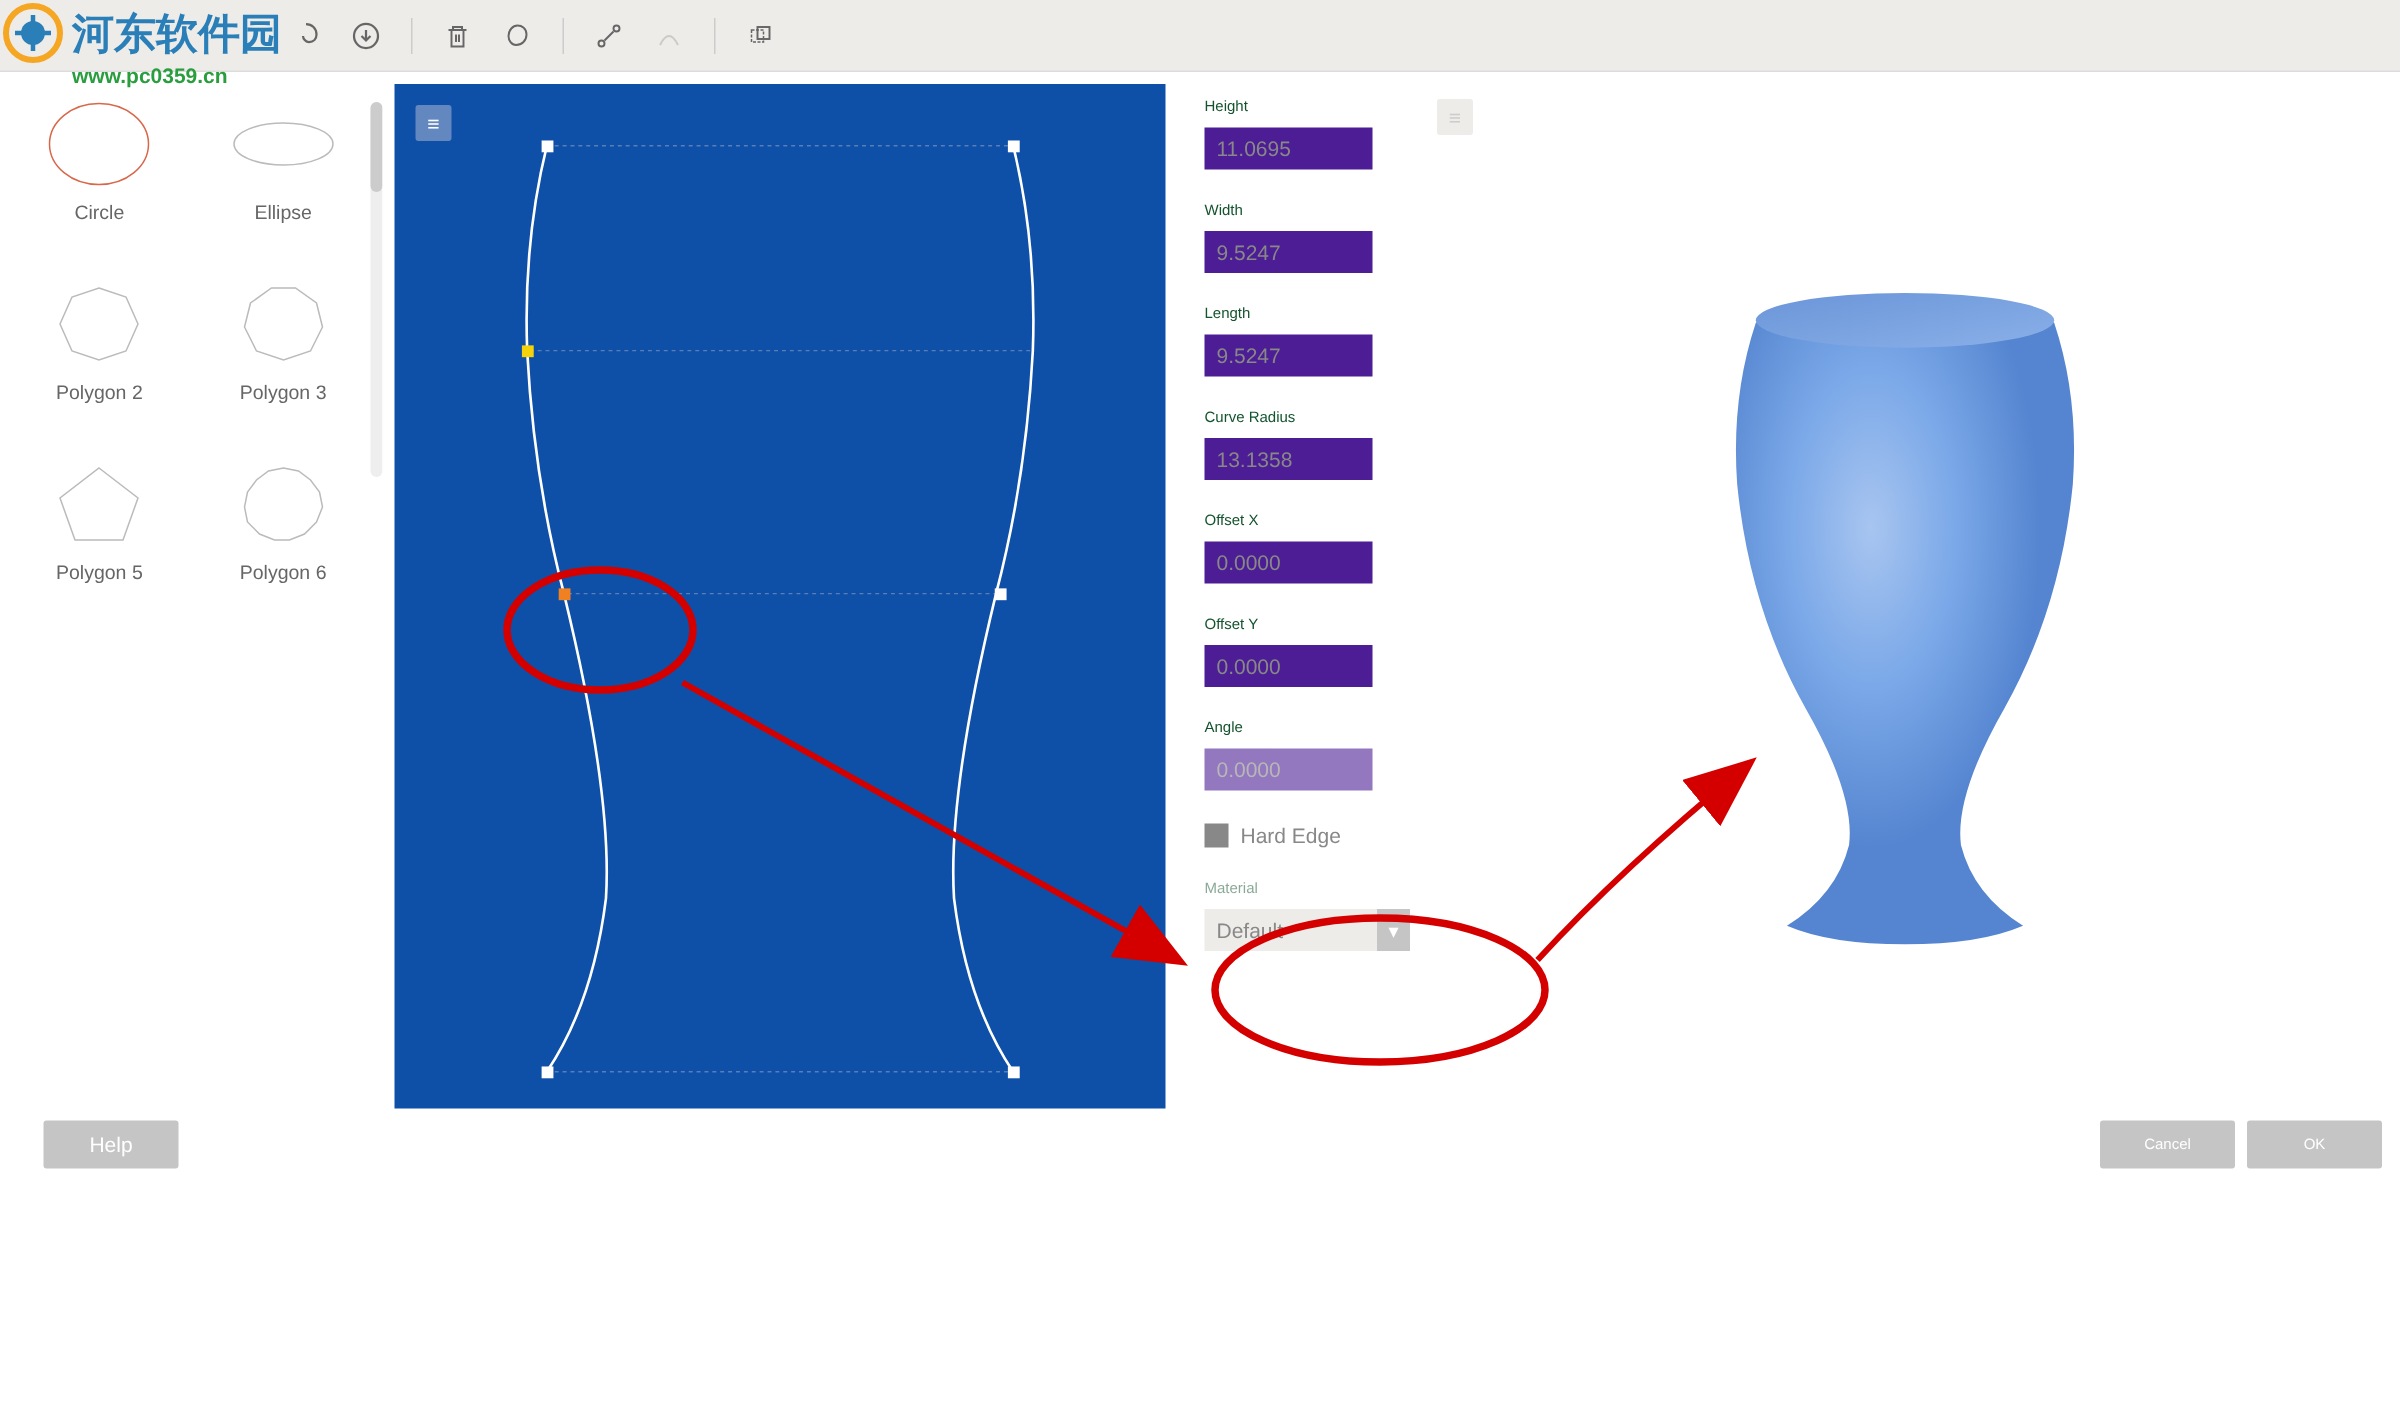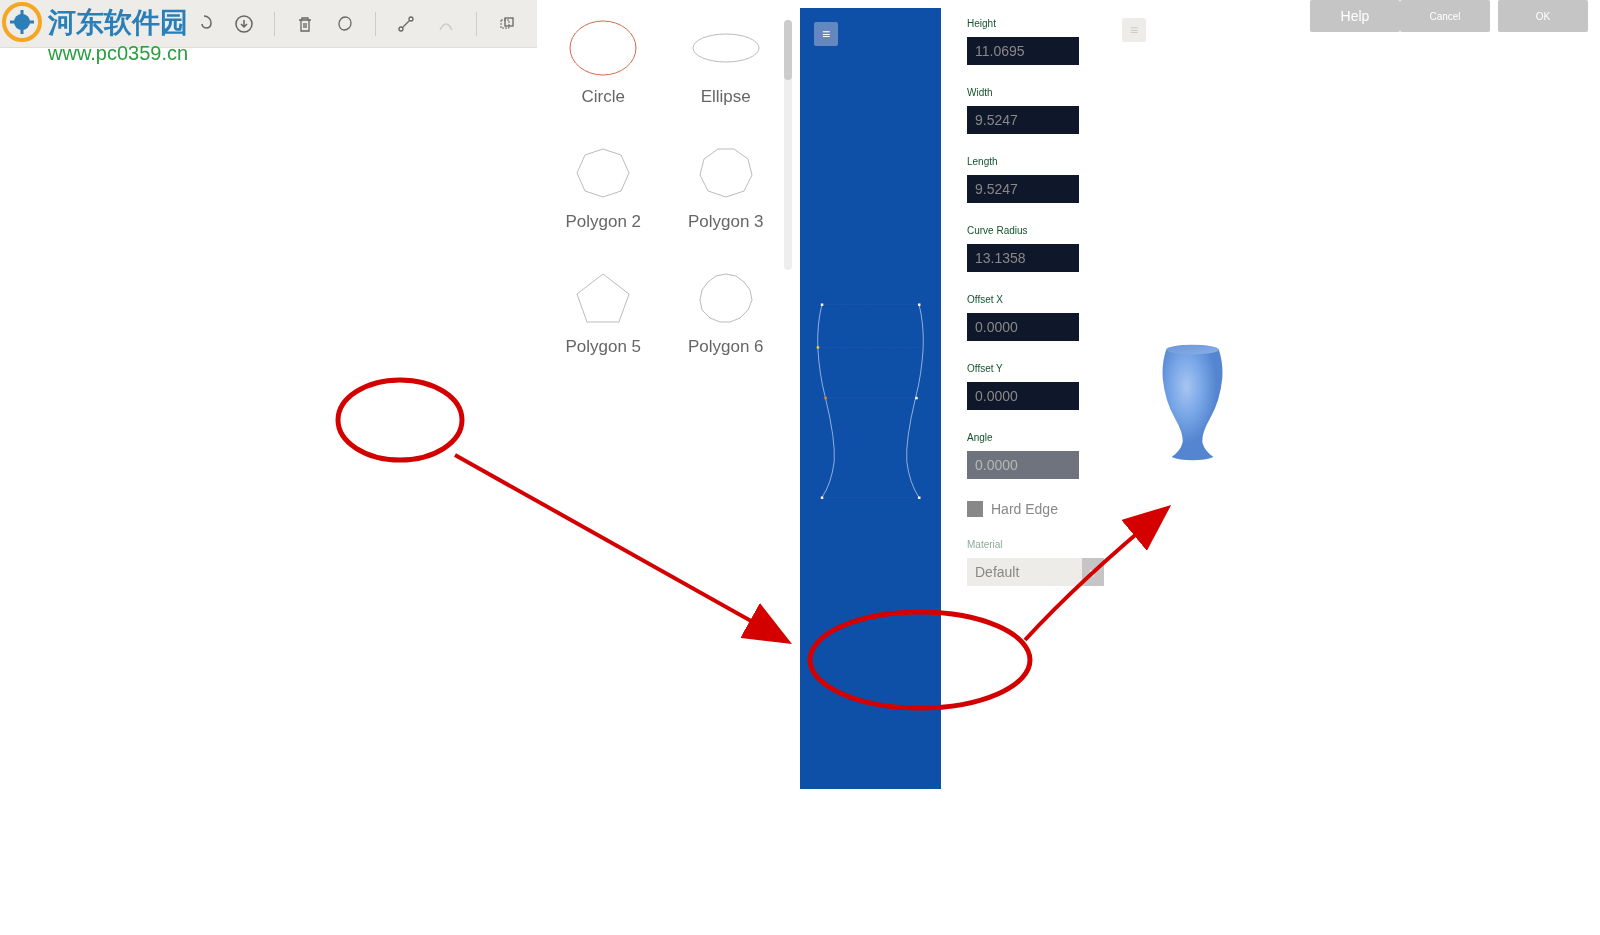--- a/index.html
+++ b/index.html
@@ -1,54 +1,54 @@
 <!DOCTYPE html>
 <html><head>
   <meta charset="utf-8">
   <style>
     * { margin: 0; padding: 0; box-sizing: border-box; }
     body { font-family: -apple-system, BlinkMacSystemFont, "Segoe UI", Arial, sans-serif; background: #fff; overflow: hidden; }
     
-    .app { width: 1600px; height: 797px; position: relative; display: flex; flex-direction: row; }
+    .app { width: 1600px; height: 797px; position: relative; display: flex; flex-direction: column; }
     
     
     .watermark { position: absolute; top: 0; left: 0; z-index: 100; }
     .watermark-text { font-size: 28px; font-weight: bold; color: #2a7fb8; }
-    .watermark-url { font-size: 20px; color: #2a9d3e; font-weight: normal; }
+    .watermark-url { font-size: 14px; color: #2a9d3e; font-weight: bold; }
     
     
     .toolbar { height: 48px; background: #eeece9; border-bottom: 1px solid #ddd; display: flex; align-items: center; padding: 0 12px; gap: 4px; }
     .toolbar-btn { width: 36px; height: 36px; border: none; background: transparent; display: flex; align-items: center; justify-content: center; cursor: pointer; border-radius: 3px; color: #666; }
     .toolbar-sep { width: 1px; height: 24px; background: #ccc; margin: 0 8px; }
     
     
     .main { flex: 1; display: flex; overflow: hidden; }
     
     
     .shape-palette { width: 255px; padding: 18px 10px; overflow-y: auto; position: relative; }
     .shape-grid { display: grid; grid-template-columns: 1fr 1fr; gap: 35px 10px; }
     .shape-item { display: flex; flex-direction: column; align-items: center; cursor: pointer; }
     .shape-thumb { width: 75px; height: 60px; display: flex; align-items: center; justify-content: center; }
-    .shape-label { font-size: 17px; color: #666; text-align: center; margin-top: 8px; line-height: 1.3; }
+    .shape-label { font-size: 13px; color: #666; text-align: center; margin-top: 8px; line-height: 1.3; }
     .shape-item.selected .shape-thumb svg { }
     
     .palette-scroll { position: absolute; right: 0; top: 20px; width: 8px; height: 250px; background: #eee; border-radius: 4px; }
     .palette-scroll-thumb { width: 100%; height: 60px; background: #ccc; border-radius: 4px; }
     
     
     .canvas-area { flex: 1; padding: 8px; max-width: 530px; }
     .canvas { background: #0e4fa8; width: 100%; height: 100%; position: relative; }
     .canvas-menu-btn { position: absolute; top: 14px; left: 14px; width: 24px; height: 24px; background: #6388c0; border: none; display: flex; align-items: center; justify-content: center; cursor: pointer; border-radius: 2px; }
     .canvas-menu-btn span { color: #fff; font-size: 14px; }
     
     
     .props-panel { width: 155px; padding: 18px 0 18px 18px; overflow-y: auto; }
     .prop-field { margin-bottom: 22px; }
     .prop-label { font-size: 10px; color: #14532d; margin-bottom: 8px; display: block; }
-    .prop-input { width: 112px; height: 28px; border: none; background: #0f172a; padding: 0 8px; font-size: 14px; color: #888; }
+    .prop-input { width: 112px; height: 28px; border: none; background: #4c1d95; padding: 0 8px; font-size: 14px; color: #888; }
     .checkbox-field { display: flex; align-items: center; gap: 8px; margin-bottom: 22px; }
     .checkbox-box { width: 16px; height: 16px; background: #888; border: none; }
     .checkbox-label { font-size: 14px; color: #888; }
     .select-row { display: flex; }
     .select-input { flex: 1; height: 28px; border: none; background: #eeece9; padding: 0 8px; font-size: 14px; color: #888; width: 90px; }
     .select-btn { width: 22px; height: 28px; border: none; background: #c5c5c5; color: #fff; display: flex; align-items: center; justify-content: center; cursor: pointer; }
     
     
     .preview-area { flex: 1; position: relative; padding: 18px; }
     .preview-menu-btn { position: absolute; top: 18px; left: 18px; width: 24px; height: 24px; background: #eeece9; border: none; display: flex; align-items: center; justify-content: center; cursor: pointer; border-radius: 2px; }

